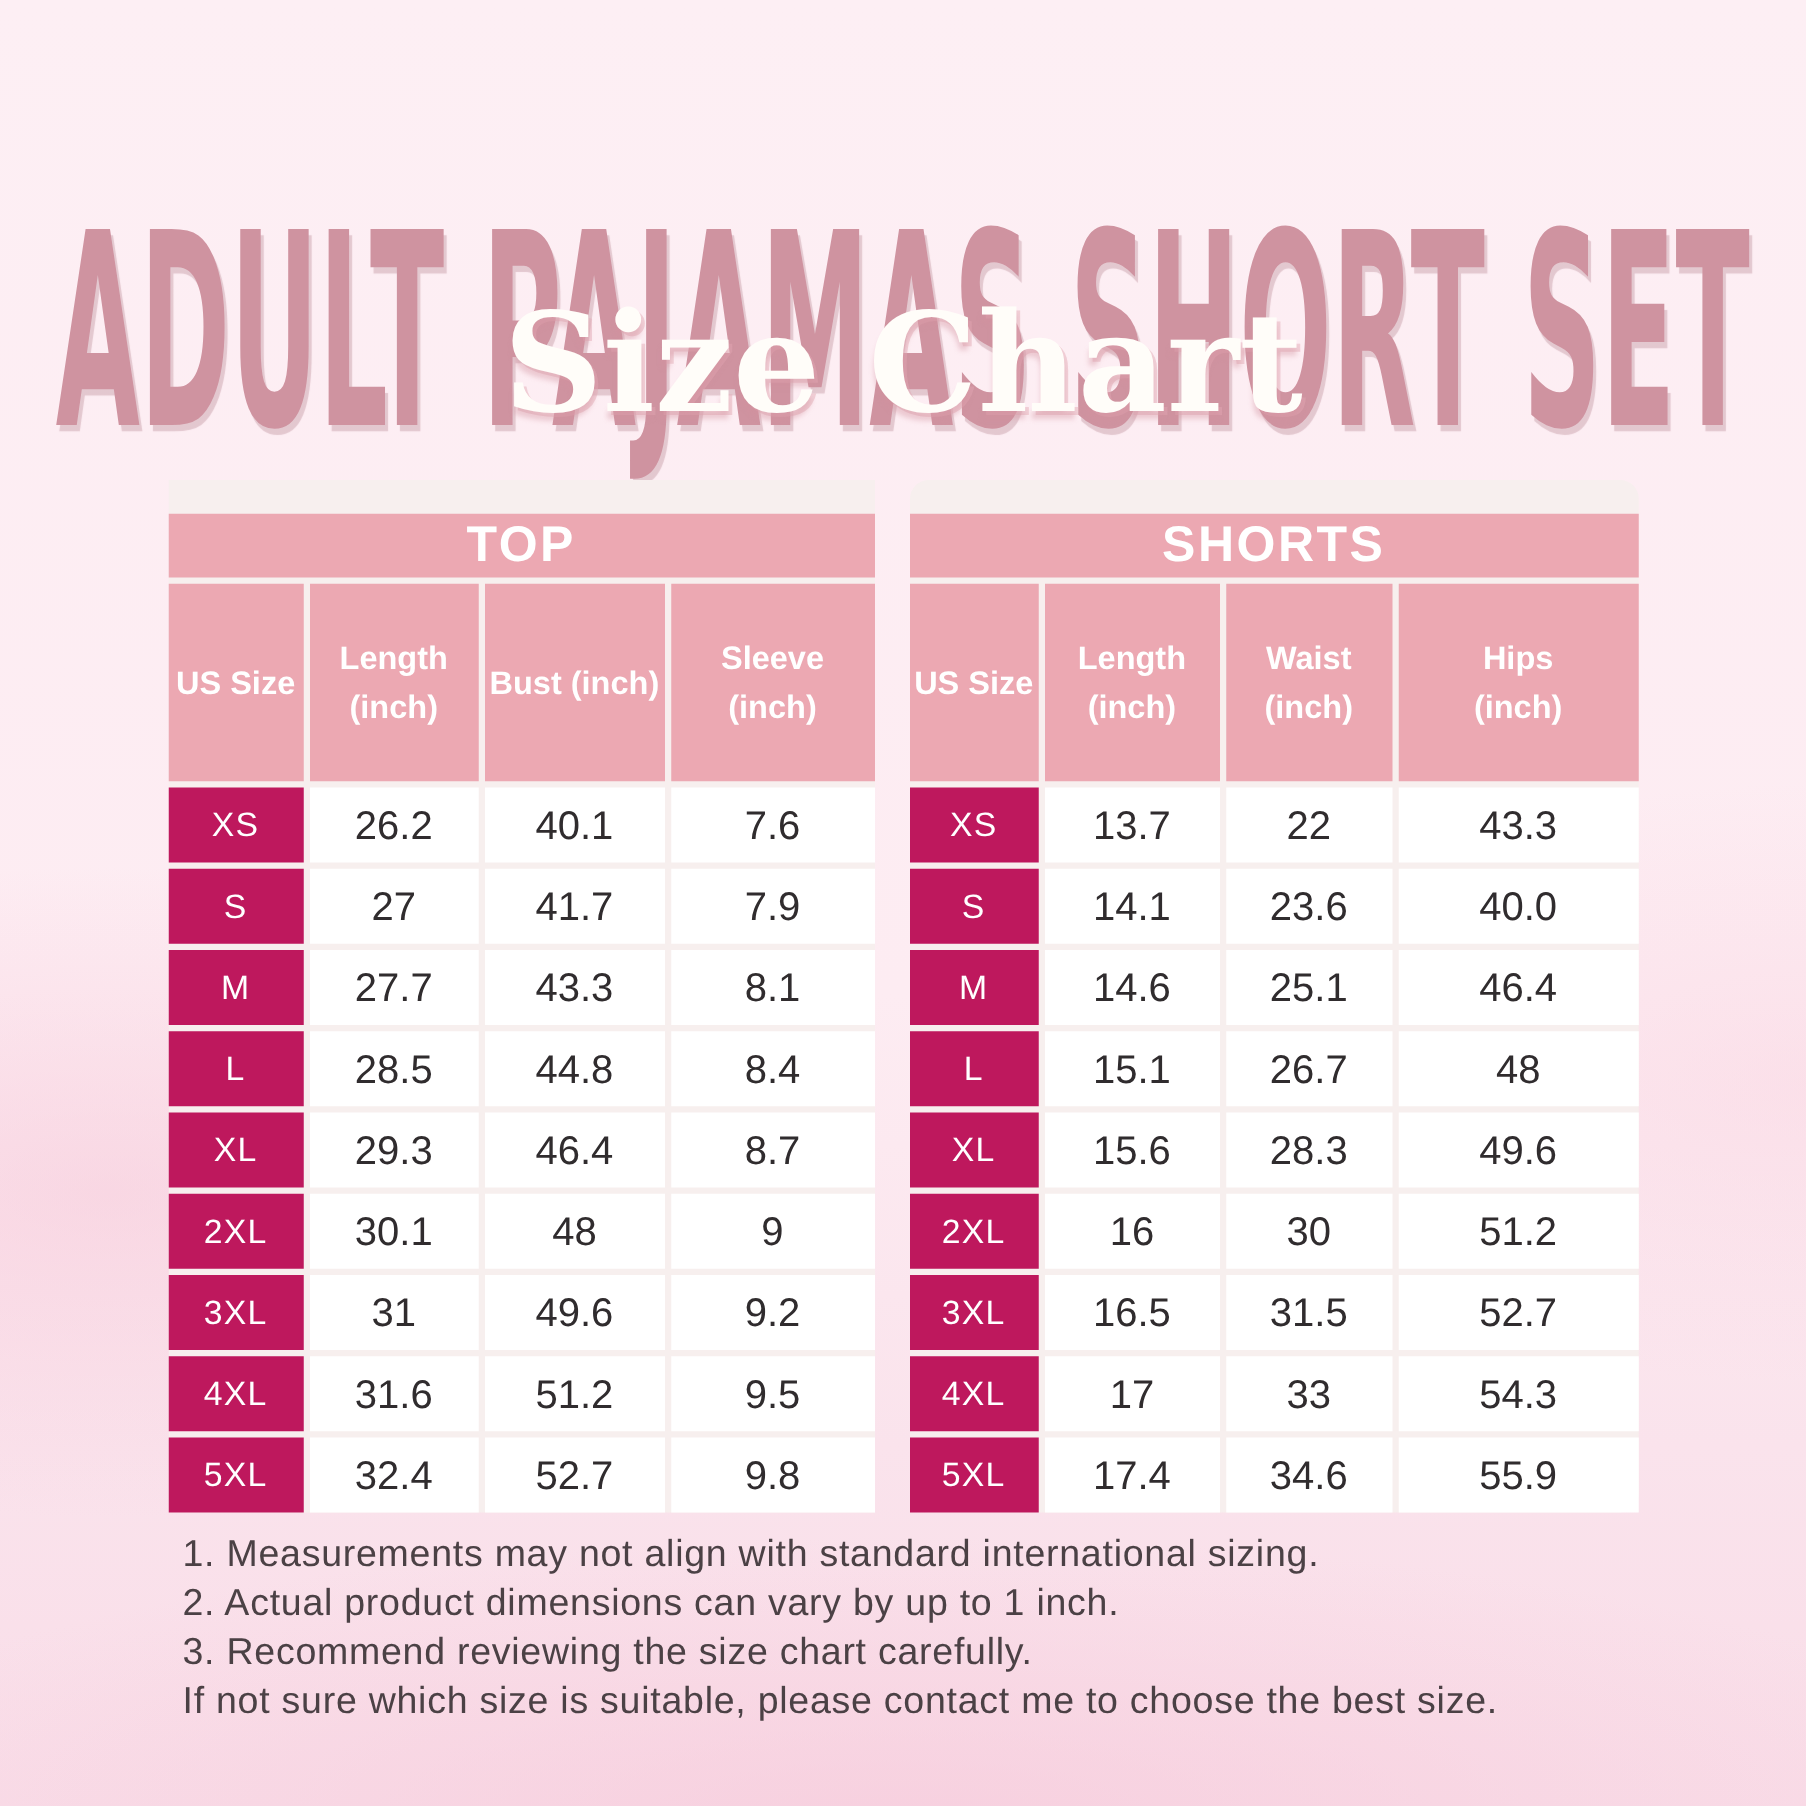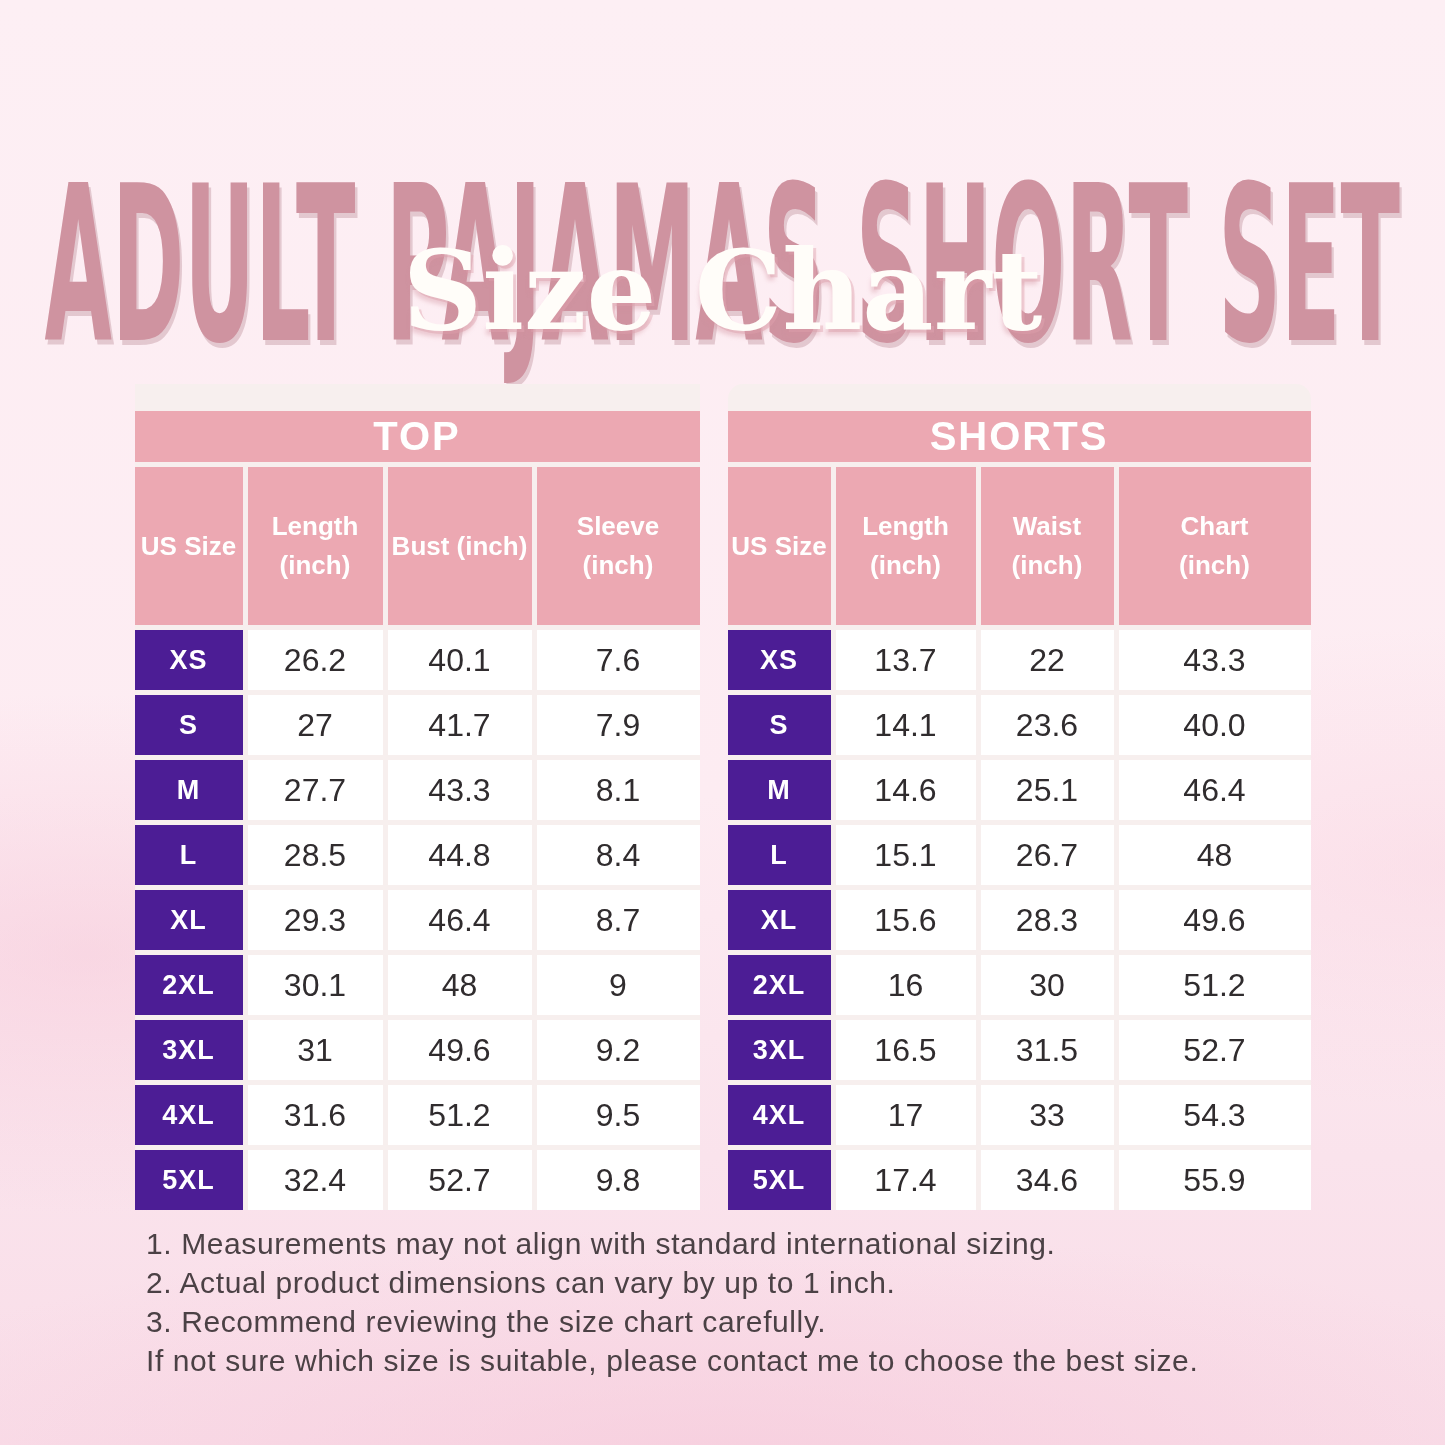--- a/index.html
+++ b/index.html
@@ -86,23 +86,23 @@
   .cell-head {
     background: #eca8b2;
     color: #ffffff;
     font-weight: bold;
     font-size: 26px;
     line-height: 1.5;
     white-space: pre-line;
     padding: 0 3px;
   }
   .cell-size {
-    background: #4c1d95;
+    background: #be185d;
     color: #ffffff;
-    font-weight: bold;
+    font-weight: normal;
     font-size: 27px;
     letter-spacing: 1px;
   }
   .cell-data {
     background: #ffffff;
     color: #302c2e;
     font-size: 32px;
   }
 
   
@@ -175,21 +175,21 @@
         <div class="cell cell-data">52.7</div>
         <div class="cell cell-data">9.8</div>
       </section>
     <section class="size-table table-shorts">
         <div class="cell cell-title" style="grid-column: 1 / -1;">SHORTS</div>
         <div class="cell cell-head">US Size</div>
         <div class="cell cell-head">Length
 (inch)</div>
         <div class="cell cell-head">Waist
 (inch)</div>
-        <div class="cell cell-head">Chart
+        <div class="cell cell-head">Hips
 (inch)</div>
         <div class="cell cell-size">XS</div>
         <div class="cell cell-data">13.7</div>
         <div class="cell cell-data">22</div>
         <div class="cell cell-data">43.3</div>
         <div class="cell cell-size">S</div>
         <div class="cell cell-data">14.1</div>
         <div class="cell cell-data">23.6</div>
         <div class="cell cell-data">40.0</div>
         <div class="cell cell-size">M</div>

